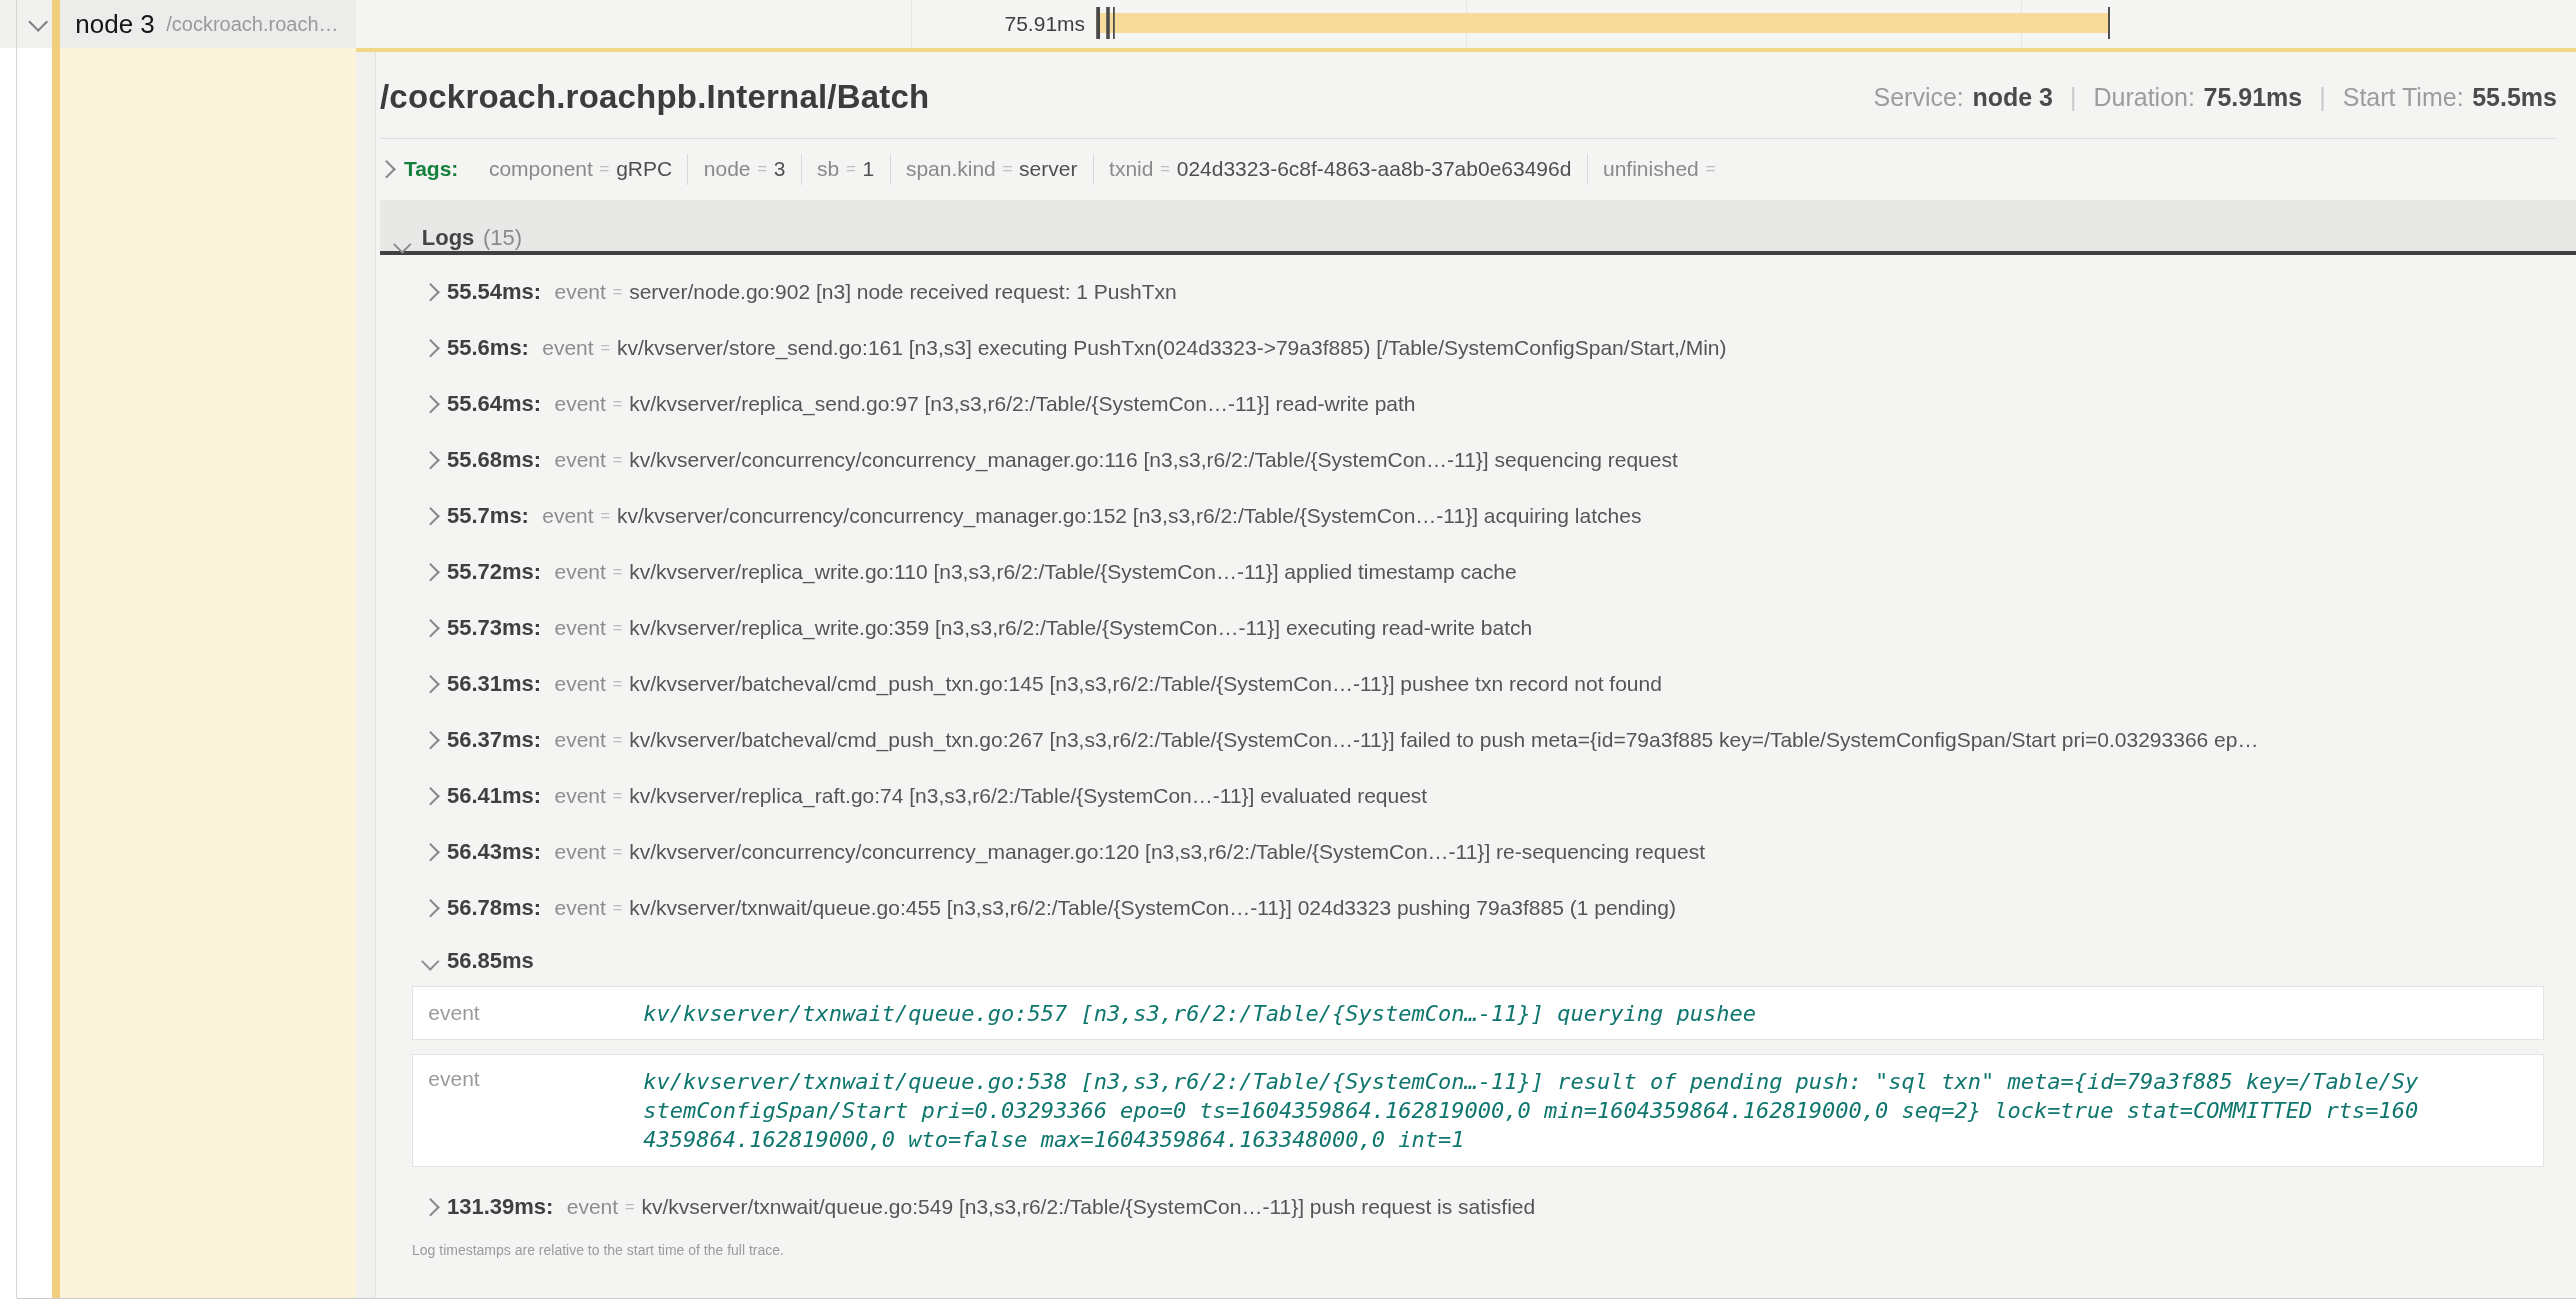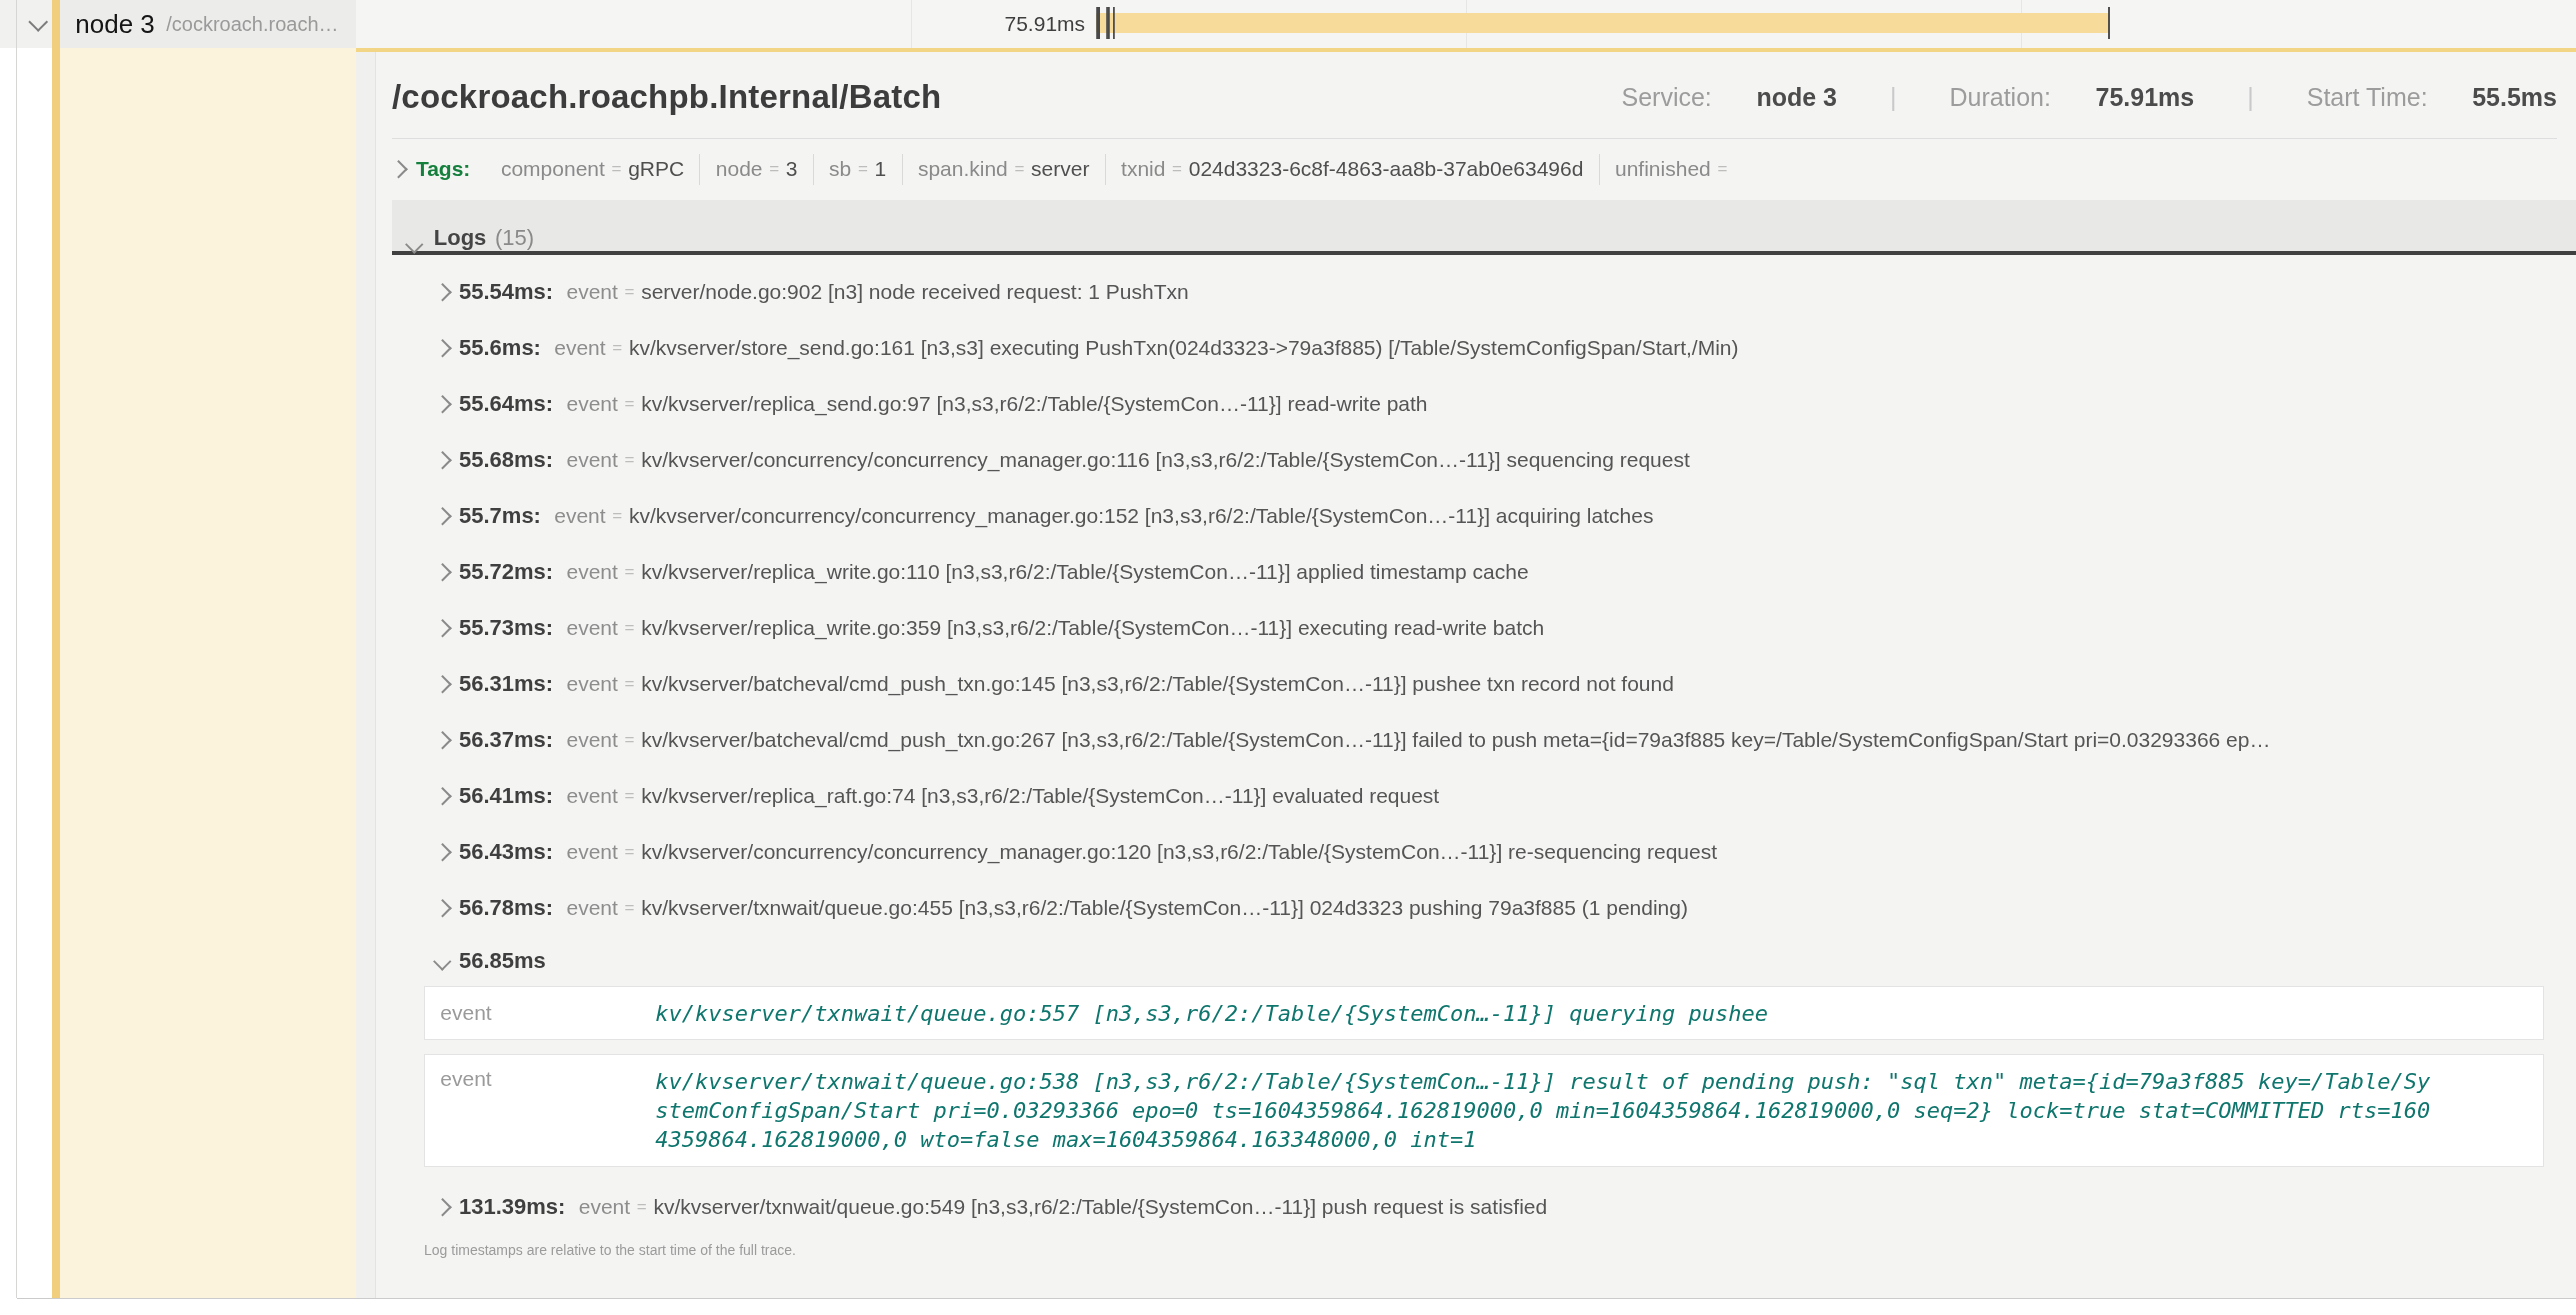--- a/index.html
+++ b/index.html
@@ -32,27 +32,27 @@
   .chev{display:inline-block;width:10.5px;height:10.5px;border-right:2.4px solid #8a8a8a;border-bottom:2.4px solid #8a8a8a;
         transform:rotate(-45deg);flex:none;}
   .chev.down{transform:rotate(45deg);}
   .chev.big{width:12.4px;height:12.4px;border-color:#7c7c7c;}
 
   .tb-chev{position:absolute;left:31px;top:15.3px;}
 
   
   .panel{position:absolute;left:356px;top:48px;width:2220px;height:1251px;box-sizing:border-box;
          background:#f4f4f3;border-top:4.8px solid #f3d586;z-index:2;}
-  .panel-inner{position:absolute;left:36px;right:0;top:4.8px;}
+  .panel-inner{position:absolute;left:24px;right:0;top:4.8px;}
   .panel{border-top-width:4.8px;}
 
   .title-row{height:81px;display:flex;align-items:center;justify-content:space-between;
              border-bottom:1px solid #dedede;margin-right:19px;}
   .span-title{font-size:33px;font-weight:bold;color:#3c3c3c;letter-spacing:0.2px;}
-  .span-meta{display:flex;align-items:center;font-size:25px;white-space:nowrap;gap:36px;}
+  .span-meta{display:flex;align-items:center;font-size:25px;white-space:nowrap;}
   .meta-label{color:#9c9c9c;}
   .meta-value{color:#4b4b4b;font-weight:bold;margin-left:8.6px;}
   .meta-sep{color:#c9c9c9;margin:0 17px;font-weight:300;}
 
   .tags-row{height:61px;display:flex;align-items:center;white-space:nowrap;overflow:hidden;}
   .tags-label{font-size:21px;font-weight:bold;color:#15803d;margin:0 15.3px 0 11.4px;}
   .tag-item{display:flex;align-items:center;font-size:21px;padding:3.8px 15.3px;border-left:1px solid #d9d9d9;}
   .tag-item:first-of-type{border-left:none;}
   .tag-key{color:#8a8a8a;}
   .tag-eq{color:#bdbdbd;font-size:17px;margin:0 6.7px;}

